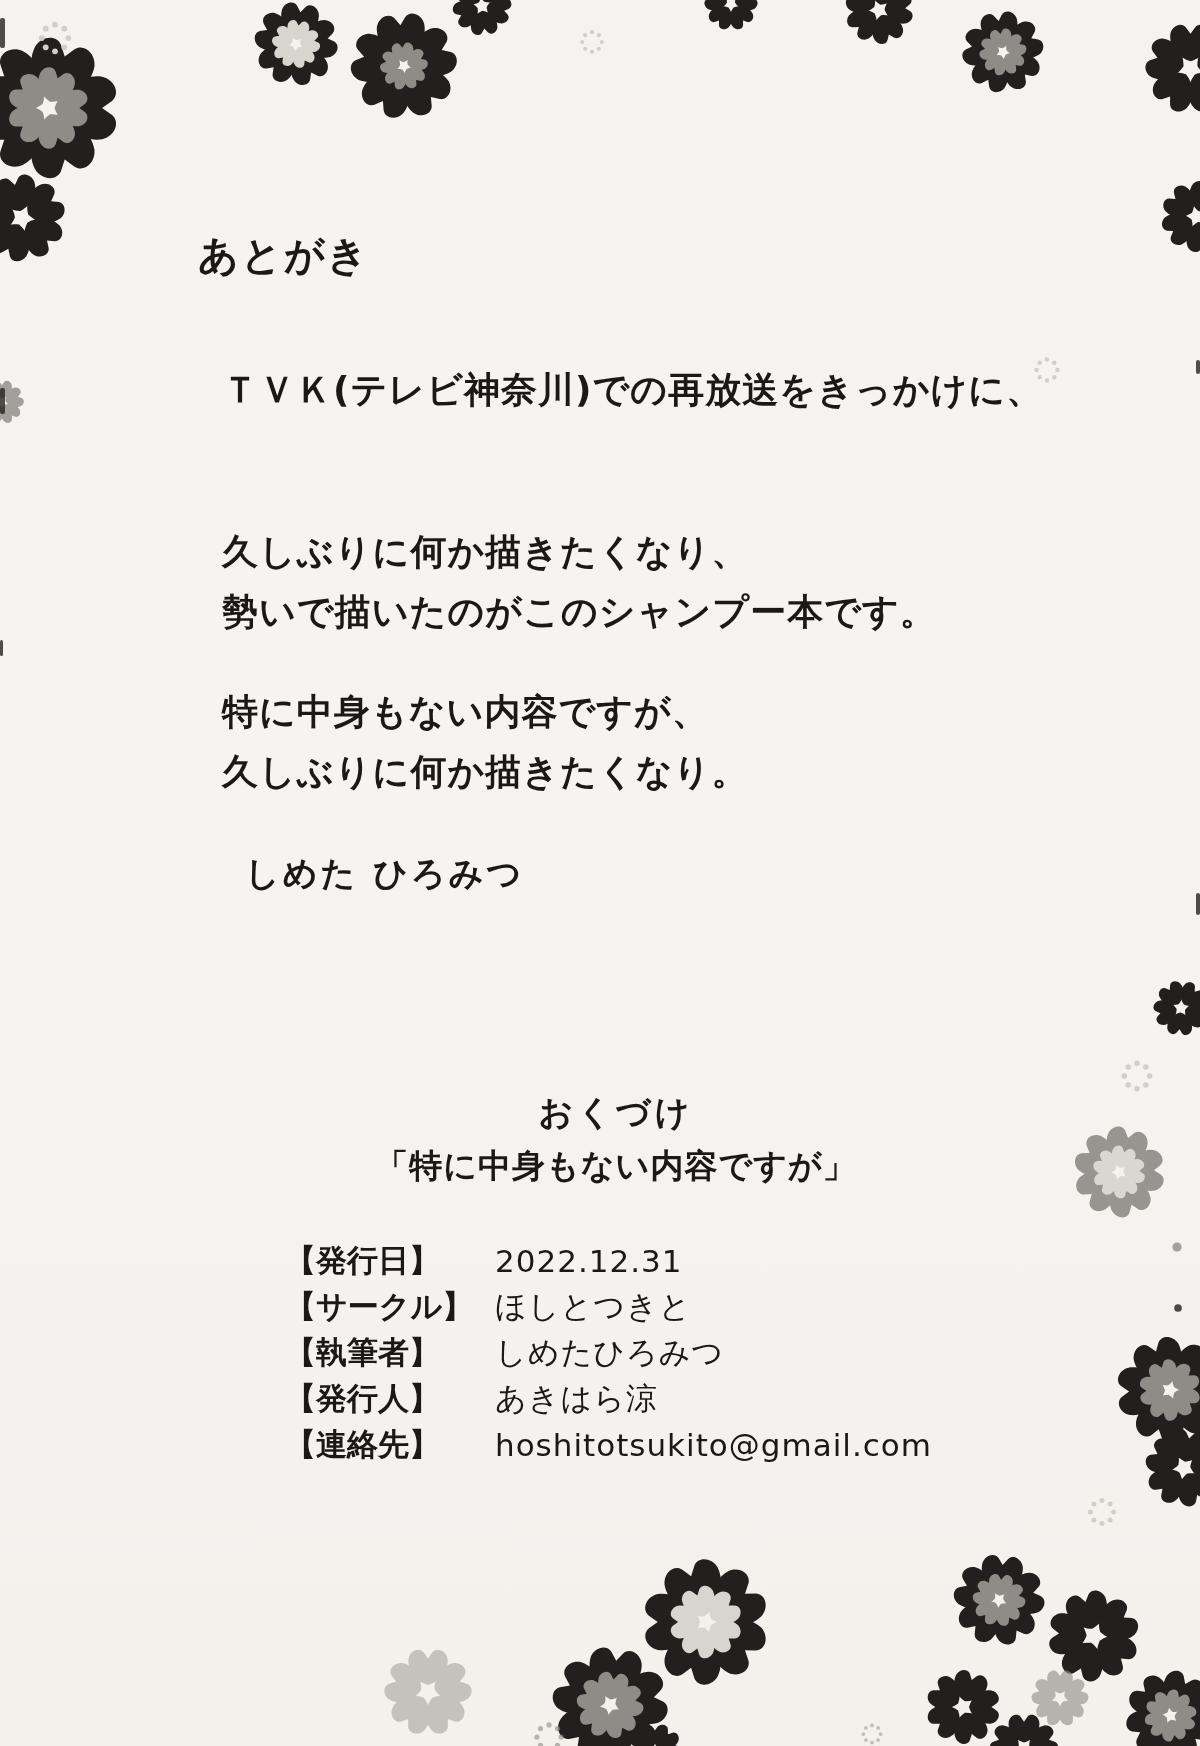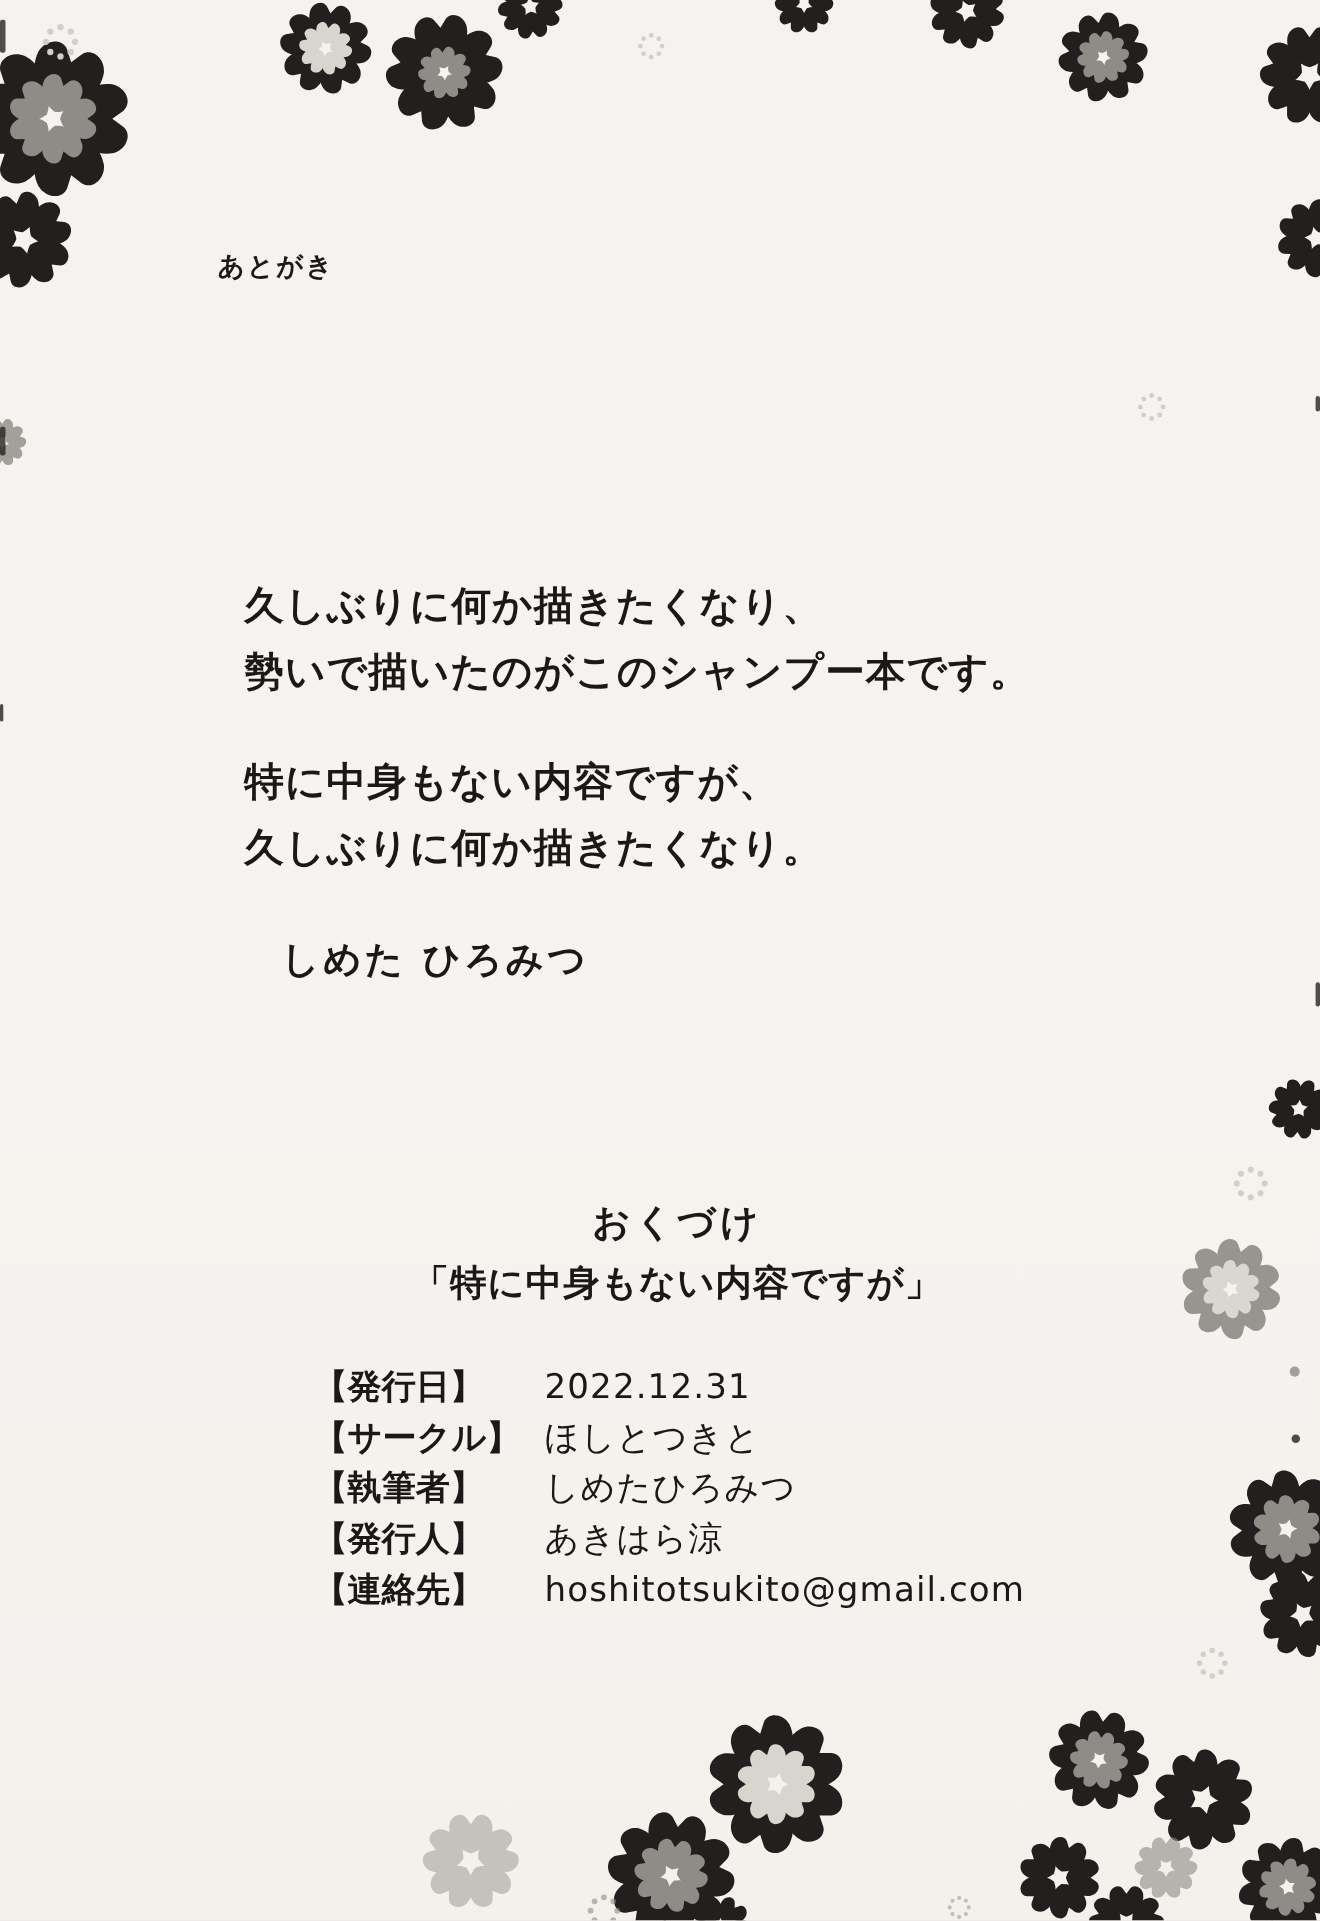--- a/index.html
+++ b/index.html
@@ -12,27 +12,27 @@
     position:relative;
     width:1200px;height:1746px;
     overflow:hidden;
     background:linear-gradient(180deg,#f5f3ef 0%,#f6f4f0 45%,#f3f1ec 100%);
     color:#1b1917;
   }
   .deco-layer{position:absolute;inset:0;pointer-events:none;}
   .flower{position:absolute;}
   .edge-mark{position:absolute;background:#262220;border-radius:2px;opacity:.8;}
   .txt{position:absolute;font-weight:bold;white-space:pre;}
-  .title{left:198px;top:214px;font-size:24px;line-height:56px;letter-spacing:2px;}
+  .title{left:198px;top:227px;font-size:40px;line-height:56px;letter-spacing:2px;}
   .para{position:absolute;left:222px;}
   .para .line{font-size:36px;line-height:60px;letter-spacing:1px;font-weight:bold;white-space:pre;}
   .p1{top:360px;}
   .p2{top:522px;}
   .p3{top:682px;}
-  .signature{left:256px;top:845px;font-size:34px;line-height:56px;letter-spacing:3px;}
+  .signature{left:245px;top:845px;font-size:34px;line-height:56px;letter-spacing:3px;}
   .center-block{position:absolute;left:0;width:1200px;text-align:center;font-weight:bold;margin-left:16px;}
   .okuzuke{top:1086px;font-size:34px;line-height:52px;letter-spacing:4px;}
   .book-title{top:1140px;font-size:33px;line-height:52px;letter-spacing:1px;}
   .colophon{position:absolute;left:285px;top:1238px;}
   .colophon .row{display:flex;height:46px;align-items:center;}
   .colophon .label{display:inline-block;width:210px;font-size:31px;font-weight:bold;white-space:pre;}
   .colophon .value{display:inline-block;font-size:31px;font-weight:normal;white-space:pre;letter-spacing:1px;}
   svg.defs{position:absolute;width:0;height:0;}
 </style>
 </head>
@@ -241,20 +241,21 @@
       <div class="edge-mark" style="left: 0px; top: 18px; width: 5px; height: 30px;"></div>
       <div class="edge-mark" style="left: 0px; top: 388px; width: 5px; height: 26px;"></div>
       <div class="edge-mark" style="left: 0px; top: 640px; width: 3px; height: 16px;"></div>
       <div class="edge-mark" style="left: 1196px; top: 360px; width: 4px; height: 14px;"></div>
       <div class="edge-mark" style="left: 1196px; top: 893px; width: 4px; height: 22px;"></div>
     </div>
 
   <div class="txt title">あとがき</div>
 
   <div class="para p1">
+    <div class="line">ＴＶＫ(テレビ神奈川)での再放送をきっかけに、</div>
   </div>
 
   <div class="para p2">
     <div class="line">久しぶりに何か描きたくなり、</div>
     <div class="line">勢いで描いたのがこのシャンプー本です。</div>
   </div>
 
   <div class="para p3">
     <div class="line">特に中身もない内容ですが、</div>
     <div class="line">久しぶりに何か描きたくなり。</div>

